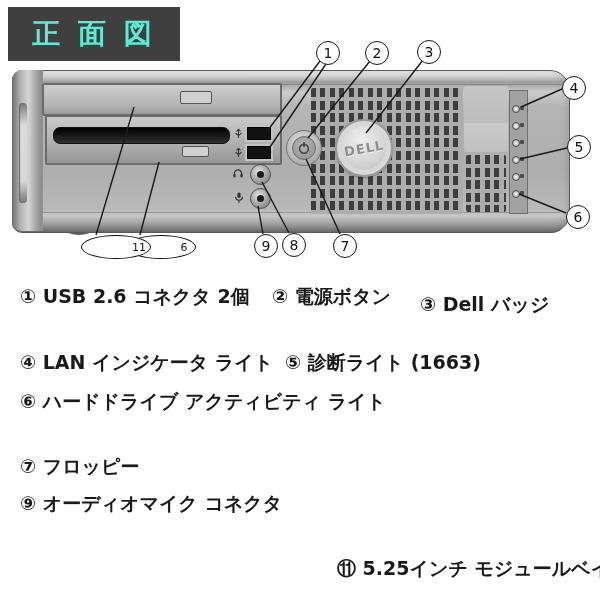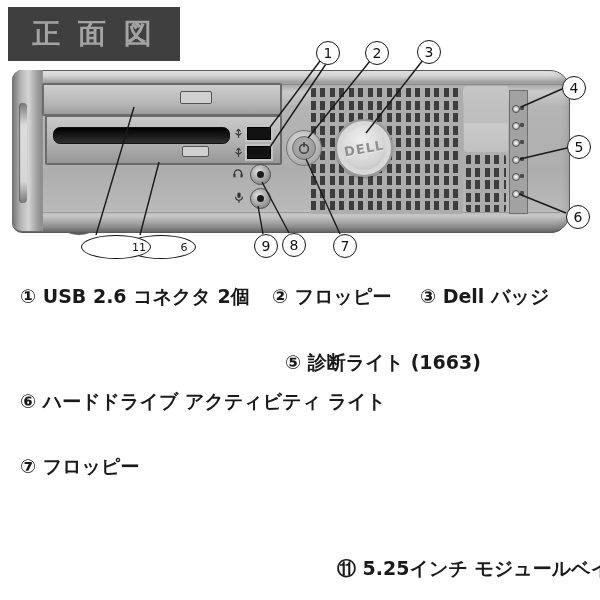--- a/index.html
+++ b/index.html
@@ -3,21 +3,21 @@
 <meta charset="utf-8">
 <style>
   html,body{margin:0;padding:0;background:#ffffff;}
   #page{position:relative;width:600px;height:600px;background:#ffffff;overflow:hidden;
         font-family:"DejaVu Sans","Liberation Sans",sans-serif;}
   .abs{position:absolute;}
 
   
   .title-box{left:8px;top:7px;width:172px;height:54px;background:#3f3f3f;z-index:4;
              display:flex;align-items:center;justify-content:center;}
-  .title-box span{color:#a3a3a3;font-size:28px;font-weight:bold;letter-spacing:4px;}
+  .title-box span{color:#5eead4;font-size:28px;font-weight:bold;letter-spacing:4px;}
 
   
   .machine{left:12px;top:70px;width:556px;height:161px;z-index:1;
     border:1px solid #5a5a5a;border-radius:10px 20px 20px 10px;
     background:linear-gradient(180deg,#f4f4f4 0%,#d9d9d9 3%,#9d9d9d 7%,#cbcbcb 13%,
       #b5b5b5 22%,#aeaeae 62%,#b9b9b9 86%,#c7c7c7 90%,#8e8e8e 97%,#707070 100%);
     box-shadow:inset 0 0 8px rgba(0,0,0,.18);}
   .seam-top{left:30px;top:84px;width:532px;height:1px;background:rgba(110,110,110,.55);z-index:2;}
   .seam-bottom{left:30px;top:212px;width:530px;height:1px;background:rgba(125,125,125,.6);z-index:2;}
   .left-edge{left:12px;top:70px;width:30px;height:161px;z-index:2;border-radius:10px 0 0 10px;
@@ -216,20 +216,22 @@
       <span>9</span>
     </div>
   <div class="abs callout two" style="left:126px;top:235px">
       <span>6</span>
     </div>
   <div class="abs callout two" style="left:81px;top:235px">
       <span>11</span>
     </div>
 
   <div class="abs legend-item" style="left:20px;top:284px">① USB 2.6 コネクタ 2個</div>
-  <div class="abs legend-item" style="left:272px;top:284px">② フロッピー</div>
-  <div class="abs legend-item" style="left:420px;top:284px">③ Dell バッジ</div>
+  <div class="abs legend-item" style="left:272px;top:284px">② 電源ボタン</div>
+  <div class="abs legend-item" style="left:420px;top:292px">③ Dell バッジ</div>
+  <div class="abs legend-item" style="left:20px;top:350px">④ LAN インジケータ ライト</div>
   <div class="abs legend-item" style="left:285px;top:350px">⑤ 診断ライト (1663)</div>
   <div class="abs legend-item" style="left:20px;top:389px">⑥ ハードドライブ アクティビティ ライト</div>
   <div class="abs legend-item" style="left:20px;top:454px">⑦ フロッピー</div>
+  <div class="abs legend-item" style="left:20px;top:491px">⑨ オーディオマイク コネクタ</div>
   <div class="abs legend-item" style="left:337px;top:556px">⑪ 5.25インチ モジュールベイ</div>
 
 </div>
 
 </body></html>

